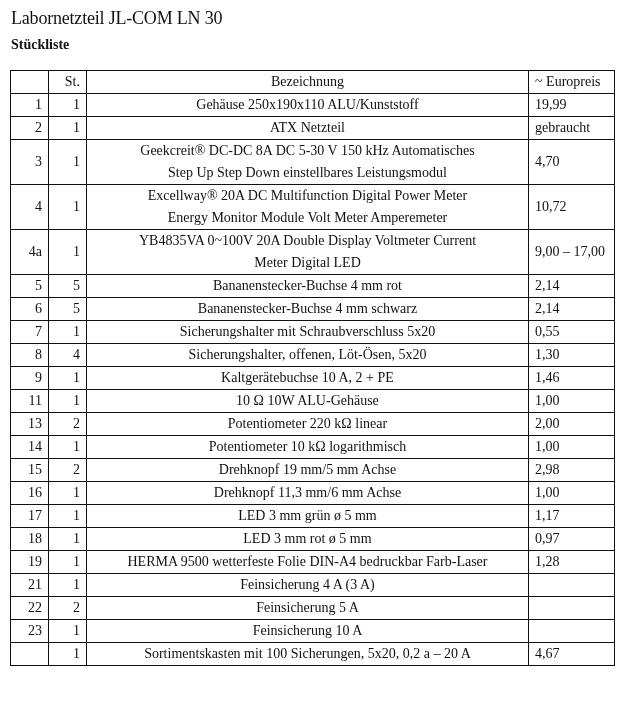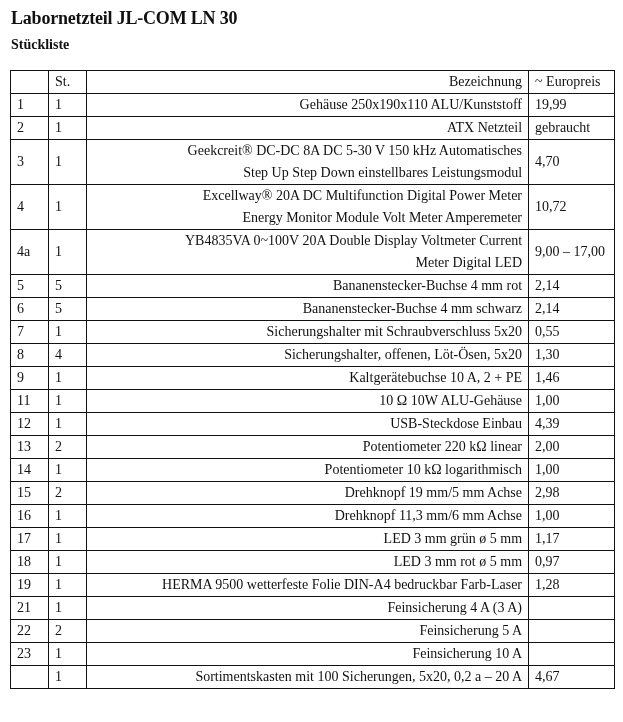--- a/index.html
+++ b/index.html
@@ -2,41 +2,41 @@
 <html><head>
 <meta charset="utf-8">
 <style>
   html, body { margin: 0; padding: 0; background: #ffffff; }
   body {
     width: 623px; height: 722px; overflow: hidden; position: relative;
     font-family: "Liberation Serif", "DejaVu Serif", serif; color: #111;
   }
   .title {
     position: absolute; left: 11px; top: 8px;
-    font-size: 18px; font-weight: bold; letter-spacing: -0.2px;
+    font-size: 18px; font-weight: normal; letter-spacing: -0.2px;
   }
   .subtitle {
     position: absolute; left: 11px; top: 37px;
     font-size: 14px; font-weight: bold;
   }
   table.bom {
     position: absolute; left: 10px; top: 70px;
     width: 605px; border-collapse: collapse;
     font-size: 14px; line-height: 22px;
   }
   table.bom td, table.bom th {
     border: 1.2px solid #111; padding: 0 6px; font-weight: normal;
     vertical-align: middle;
   }
   col.c-nr { width: 38px; }
   col.c-st { width: 38px; }
   col.c-bez { width: 443px; }
   col.c-price { width: 86px; }
-  .c { text-align: left; }
-  .l { text-align: right; }
+  .c { text-align: right; }
+  .l { text-align: center; }
   .r { text-align: left; }
   tr.single td, tr.single th { height: 21px; }
   tr.double td { height: 44px; }
   .desc-line { display: block; }
 </style>
 </head>
 <body>
 
 <div class="title">Labornetzteil JL-COM LN 30</div>
 <div class="subtitle">Stückliste</div>
@@ -142,28 +142,20 @@
       </tr>
       <tr class="single">
         <td class="c">11</td>
         <td class="c">1</td>
         <td class="l">
           <span class="desc-line">10 Ω 10W ALU-Gehäuse</span>
         </td>
         <td class="r">1,00</td>
       </tr>
       <tr class="single">
-        <td class="c">12</td>
-        <td class="c">1</td>
-        <td class="l">
-          <span class="desc-line">USB-Steckdose Einbau</span>
-        </td>
-        <td class="r">4,39</td>
-      </tr>
-      <tr class="single">
         <td class="c">13</td>
         <td class="c">2</td>
         <td class="l">
           <span class="desc-line">Potentiometer 220 kΩ linear</span>
         </td>
         <td class="r">2,00</td>
       </tr>
       <tr class="single">
         <td class="c">14</td>
         <td class="c">1</td>

